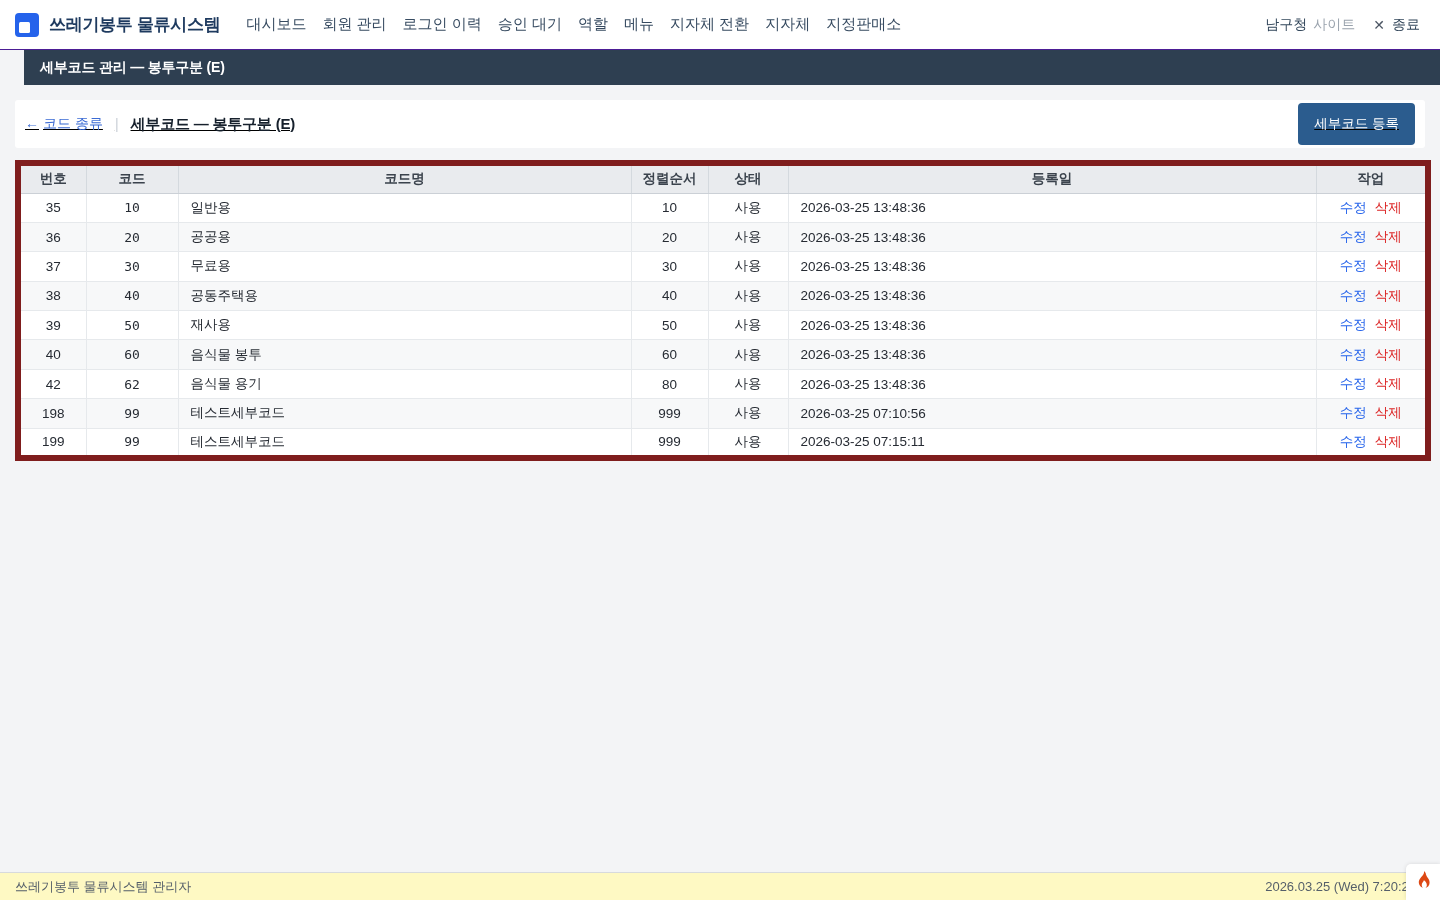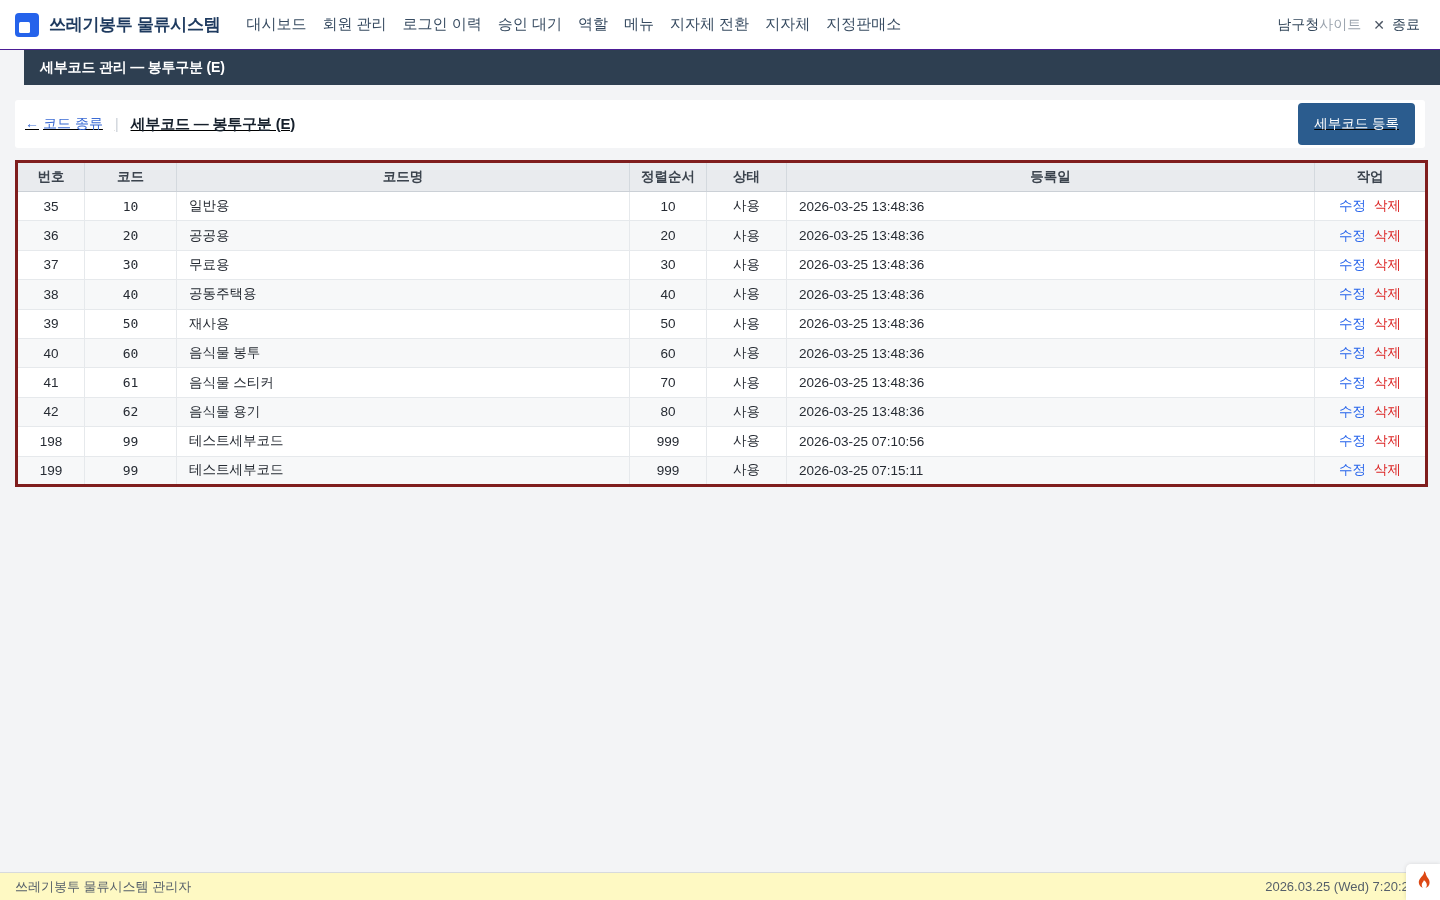--- a/index.html
+++ b/index.html
@@ -7,21 +7,21 @@
     font-family:"Liberation Sans", sans-serif; background:#f3f4f6; }
 
   
   .topnav { height:50px; background:#ffffff; border-bottom:1px solid #4c1d95;
     display:flex; align-items:center; justify-content:space-between; padding:0 20px 0 15px; }
   .nav-left { display:flex; align-items:center; }
   .logo { width:24px; height:24px; display:inline-flex; margin-right:10px; cursor:pointer; }
   .brand { font-size:17px; font-weight:bold; color:#1e3a5f; letter-spacing:-0.3px; cursor:pointer; }
   .nav-links { display:flex; align-items:center; margin-left:26px; gap:16px; }
   .nav-links a { font-size:15px; color:#374b61; text-decoration:none; font-weight:500; cursor:pointer; }
-  .nav-right { display:flex; align-items:center; gap:0; }
+  .nav-right { display:flex; align-items:center; gap:6px; }
   .nav-right .org { font-size:14px; color:#33475b; font-weight:500; }
   .nav-right .site { font-size:14px; color:#9aa3ad; text-decoration:none; cursor:pointer; }
   .nav-right .exit { font-size:14px; color:#33475b; text-decoration:none; display:flex;
     align-items:center; gap:7px; margin-left:12px; cursor:pointer; font-weight:500; }
   .nav-right .exit .x { font-size:14px; color:#4b5563; }
 
   
   .subheader { height:35px; background:#2e3f51; display:flex; align-items:center; padding:0 16px;margin-left:24px; }
   .subheader h2 { font-size:14px; color:#ffffff; font-weight:bold; letter-spacing:-0.2px; }
 
@@ -32,21 +32,21 @@
   .back { font-size:14px; color:#3b6bd4; text-decoration:none; cursor:pointer; font-weight:500; }
   .back .arrow { margin-right:4px; }
   .sep { color:#c9cfd6; margin:0 12px; font-size:14px; }
   .page-title { font-size:15px; font-weight:bold; color:#16202c; letter-spacing:-0.2px; }
   .register-btn { background:#2b5c8e; color:#ffffff; border:none; border-radius:4px;
     height:42px; padding:0 16px; font-size:13.5px; font-family:inherit; cursor:pointer; font-weight:500; }
 
   
   .table-wrap { margin:0 15px; }
   table { width:1410px; border-collapse:collapse; table-layout:fixed; background:#ffffff;
-    border:3px solid #7f1d1d; }
+    border:6px solid #7f1d1d; }
   thead th { height:30px; background:#e9ebee; font-size:13.5px; font-weight:bold; color:#3b434d;
     border-bottom:1px solid #cbd0d6; border-right:1px solid #d4d9de; text-align:center; }
   thead th:last-child { border-right:none; }
   tbody td { height:29.4px; font-size:13.5px; color:#262b33; border-bottom:1px solid #e6e9ec;
     border-right:1px solid #e6e9ec; text-align:center; white-space:nowrap; overflow:hidden; }
   tbody td:last-child { border-right:none; }
   tbody tr:last-child td { border-bottom:none; }
   tbody tr:nth-child(even) { background:#f7f8f9; }
   tbody tr.highlight { background:#e7f3fc; }
   td.c-code { font-family:"DejaVu Sans Mono", monospace; font-size:13px; }
@@ -194,31 +194,20 @@
     <td class="c-code">60</td>
     <td class="c-name">음식물 봉투</td>
     <td class="c-order">60</td>
     <td class="c-status">사용</td>
     <td class="c-date">2026-03-25 13:48:36</td>
     <td class="c-actions">
       <a class="edit">수정</a><a class="del">삭제</a>
     </td>
   </tr>
         <tr>
-    <td class="c-no">41</td>
-    <td class="c-code">61</td>
-    <td class="c-name">음식물 스티커</td>
-    <td class="c-order">70</td>
-    <td class="c-status">사용</td>
-    <td class="c-date">2026-03-25 13:48:36</td>
-    <td class="c-actions">
-      <a class="edit">수정</a><a class="del">삭제</a>
-    </td>
-  </tr>
-        <tr>
     <td class="c-no">42</td>
     <td class="c-code">62</td>
     <td class="c-name">음식물 용기</td>
     <td class="c-order">80</td>
     <td class="c-status">사용</td>
     <td class="c-date">2026-03-25 13:48:36</td>
     <td class="c-actions">
       <a class="edit">수정</a><a class="del">삭제</a>
     </td>
   </tr>

